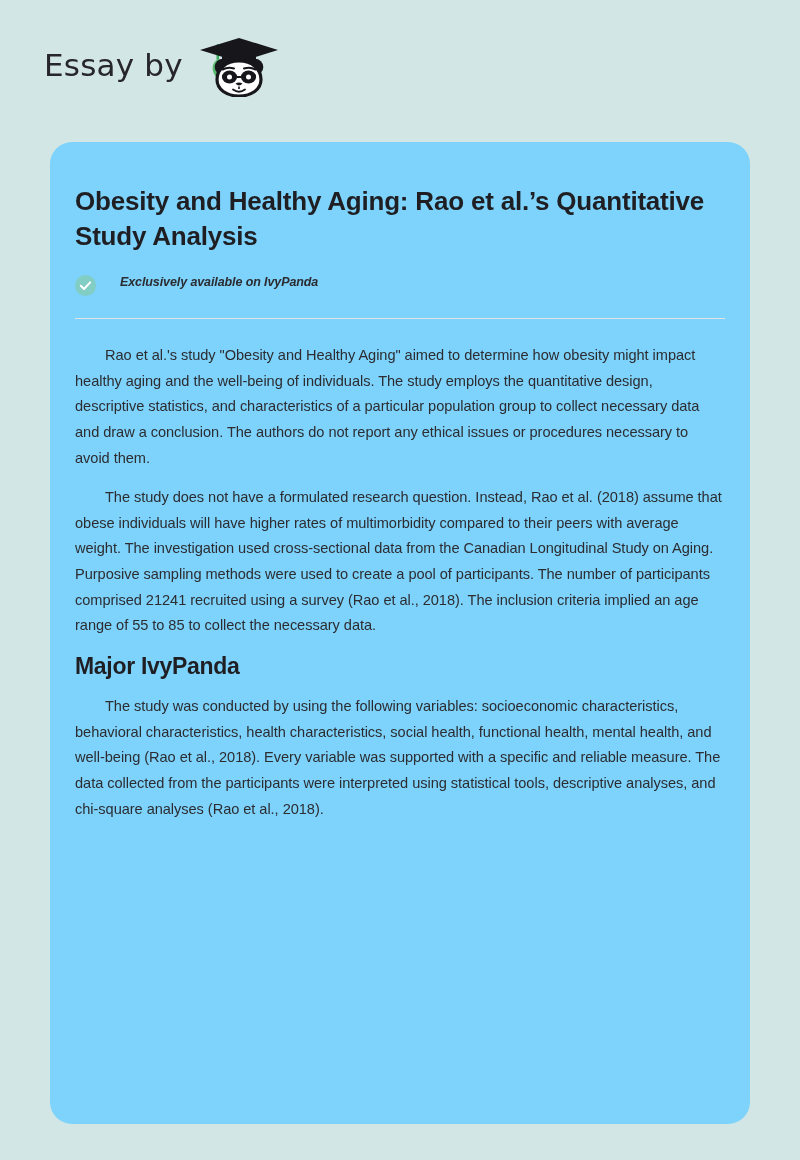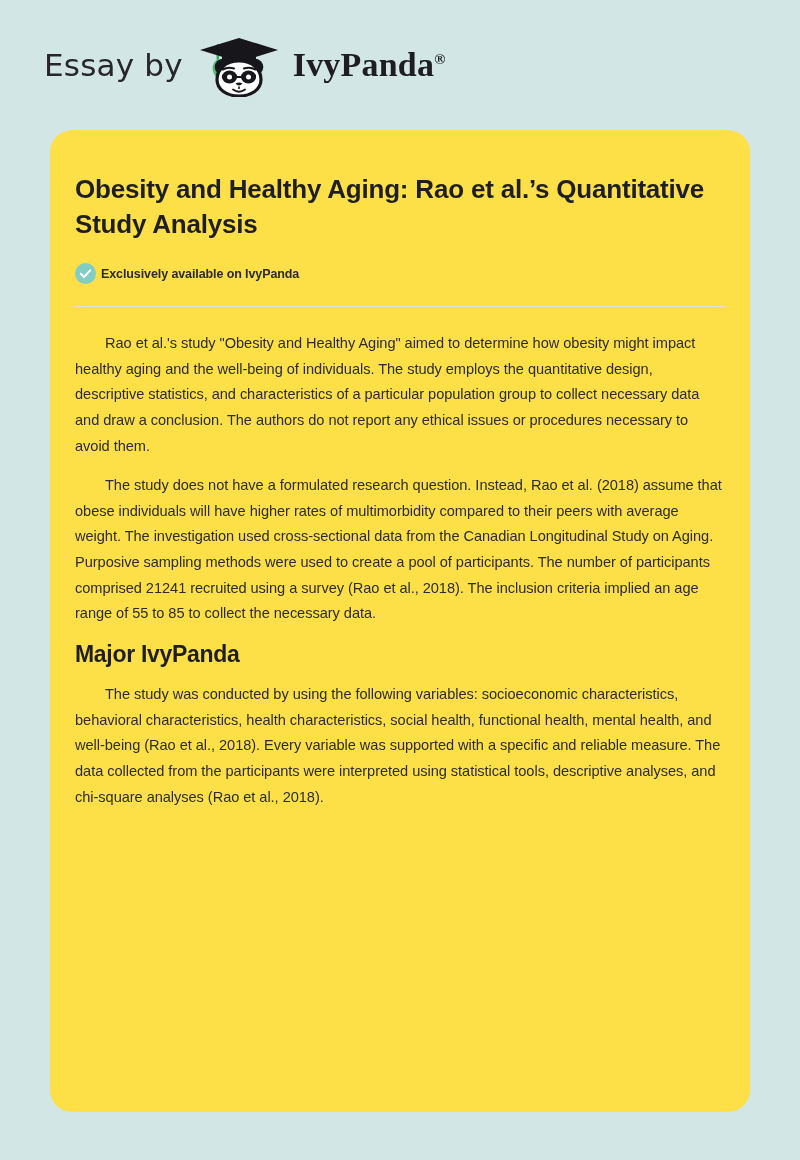--- a/index.html
+++ b/index.html
@@ -52,24 +52,24 @@
   }
   .brand-name .reg {
     font-size: 15px;
     vertical-align: super;
     font-weight: 700;
   }
 
   
   .paper {
     position: relative;
-    margin: 0 auto;
+    margin: 12px auto;
     width: 700px;
     min-height: 982px;
-    background: #fde047;
+    background: #7dd3fc;
     border-radius: 22px;
     box-sizing: border-box;
     padding: 42px 25px 30px 25px;
     overflow: hidden;
   }
   .paper-inner {
     padding: 0 0px;
   }
 
   .doc-title {
@@ -78,23 +78,23 @@
     font-weight: 700;
     color: #1f1f23;
     line-height: 1.33;
     margin: 0 0 22px 0;
     letter-spacing: -0.2px;
     max-width: 640px;
   }
 
   .badge-row {
     display: flex;
-    align-items: center;
-    gap: 5px;
+    gap: 24px;
     margin-bottom: 22px;
+    font-style: italic;
   }
   .badge-check {
     width: 21px;
     height: 21px;
     border-radius: 50%;
     background: #82cdc4;
     display: inline-flex;
     align-items: center;
     justify-content: center;
     flex: 0 0 auto;
@@ -170,23 +170,20 @@
 
         <path d="M42 44 L46 44" stroke="#16161b" stroke-width="2"></path>
 
         <path d="M40.5 50.5 Q44 48.5 47.5 50.5 Q44 54.5 40.5 50.5 Z" fill="#16161b"></path>
 
         <path d="M44 53.5 L44 56" stroke="#16161b" stroke-width="1.6"></path>
         <path d="M38 56.5 Q44 61 50 56.5" stroke="#16161b" stroke-width="1.8" fill="none" stroke-linecap="round"></path>
       </svg>
     </span>
 
-    <span class="brand-name">
-      <span>IvyPanda</span><span class="reg">®</span>
-    </span>
   </div>
 </div>
 
 <div class="paper">
   <div class="paper-inner">
 
     <h1 class="doc-title">Obesity and Healthy Aging: Rao et al.’s Quantitative Study Analysis</h1>
 
     <div class="badge-row">
       <span class="badge-check">

